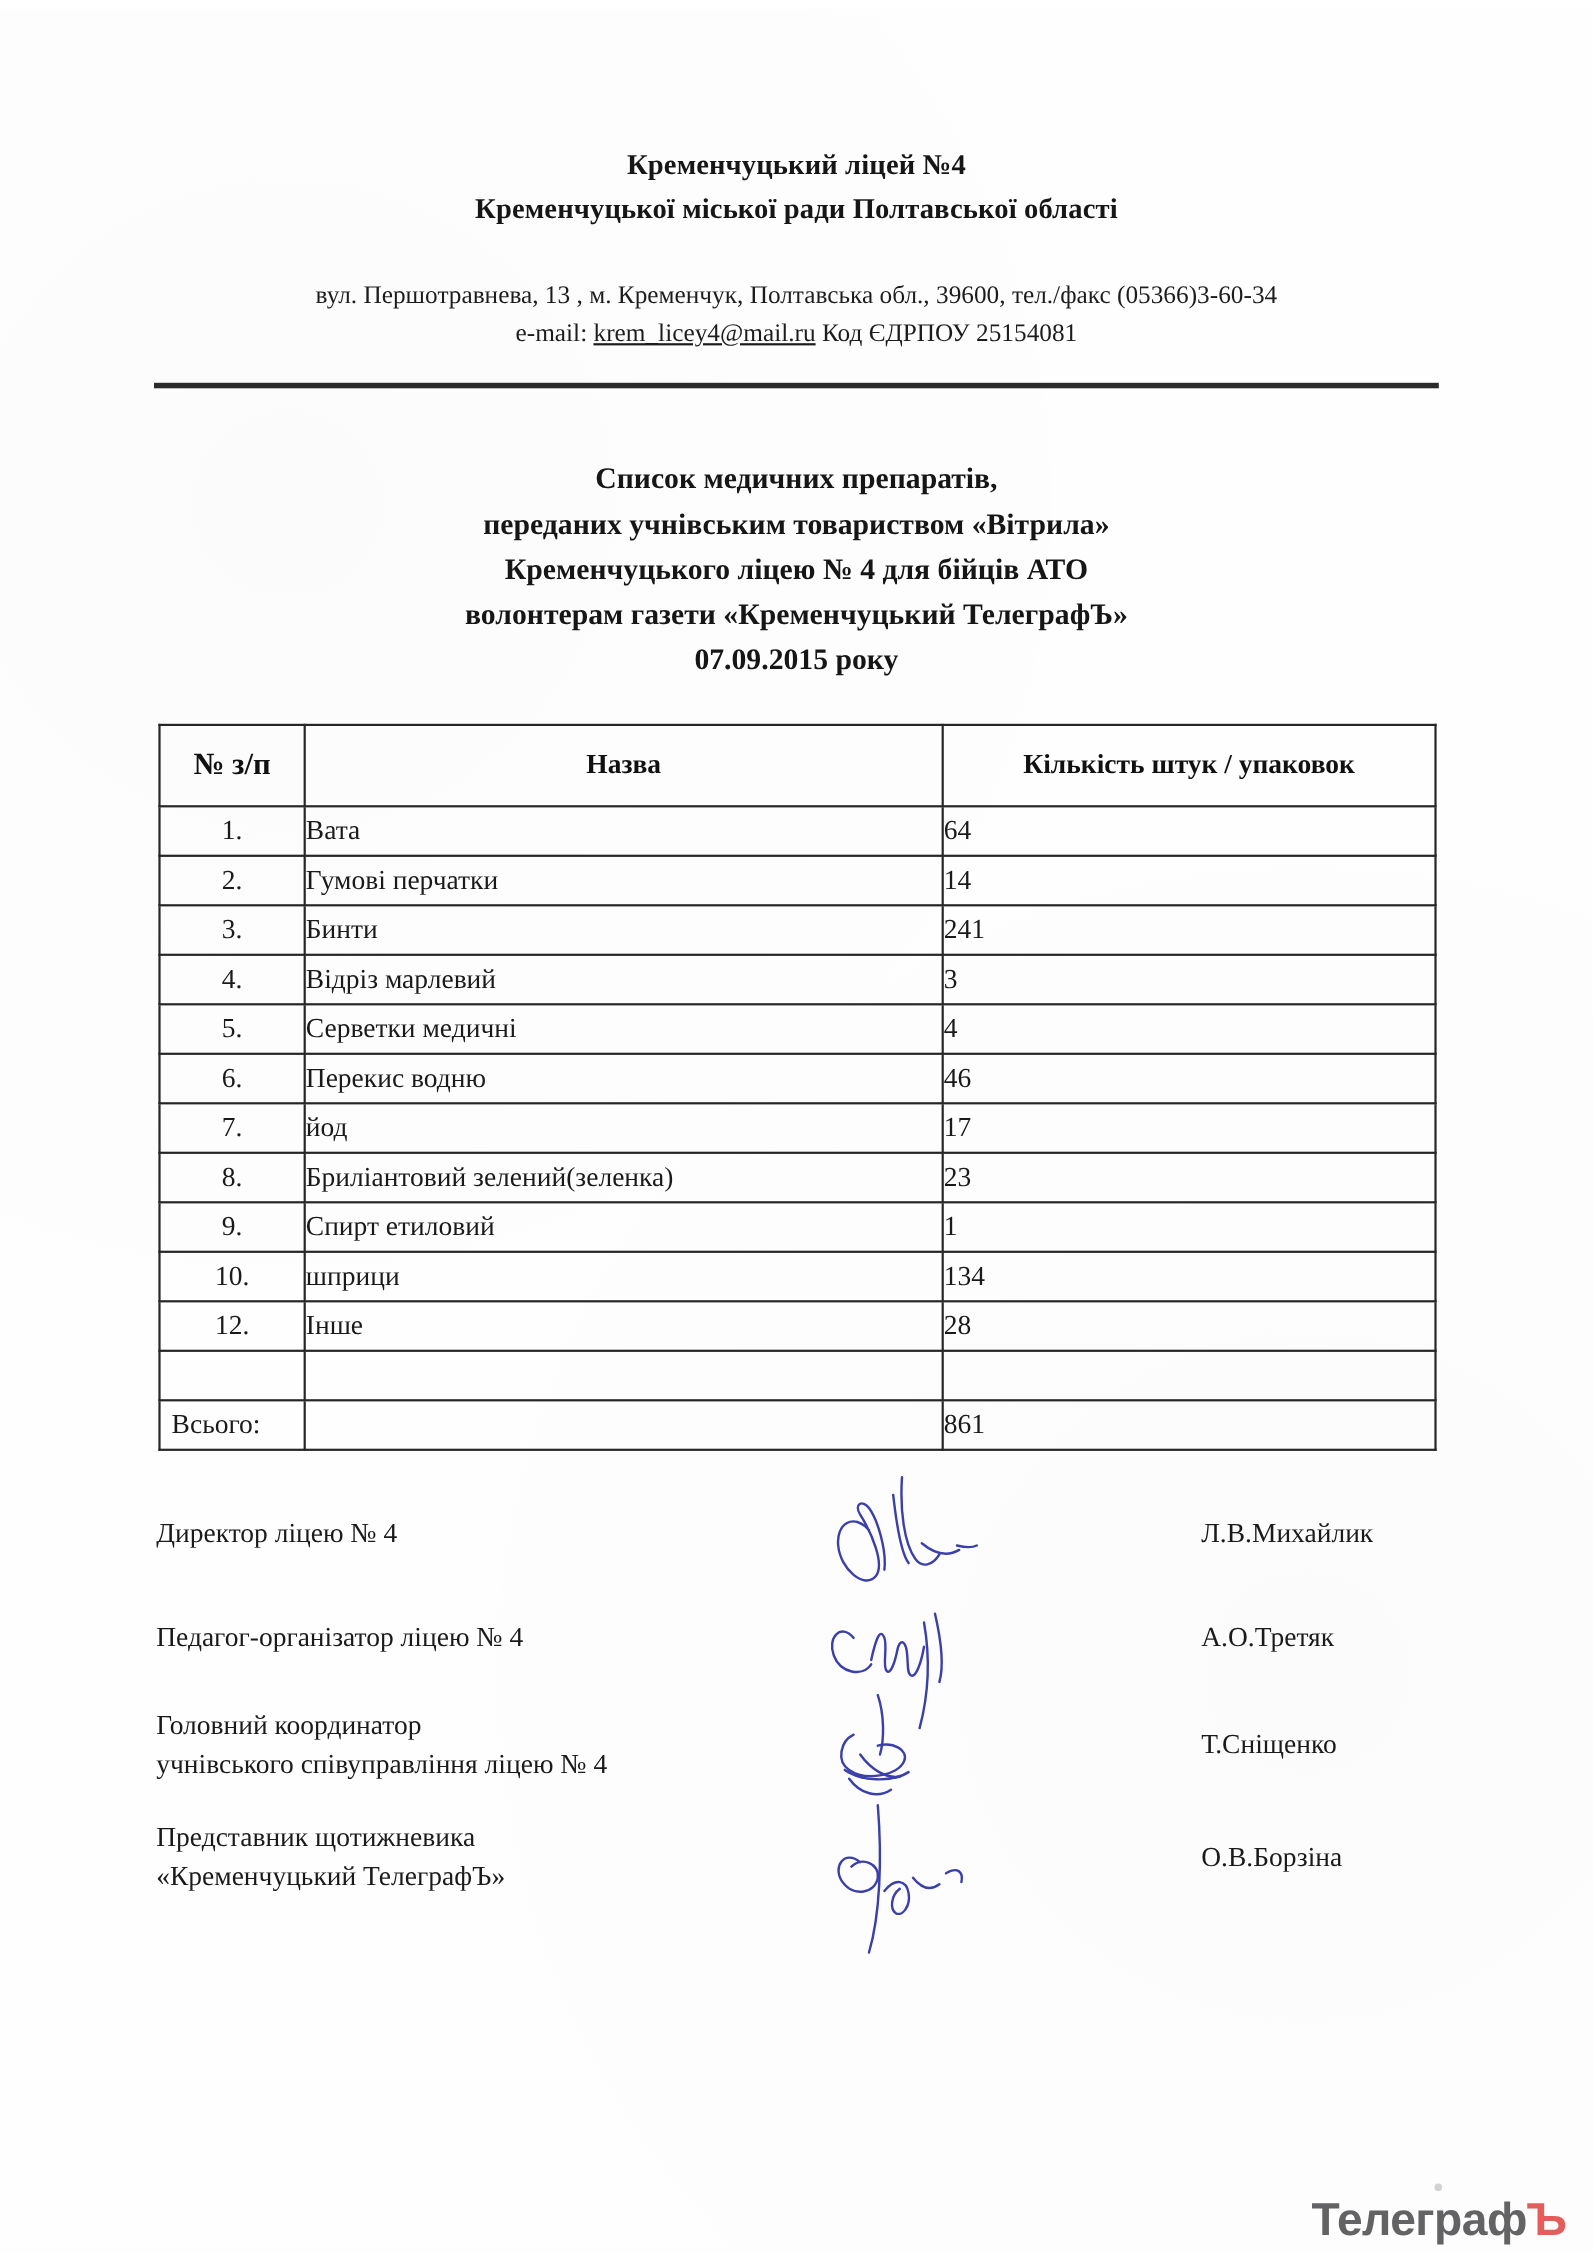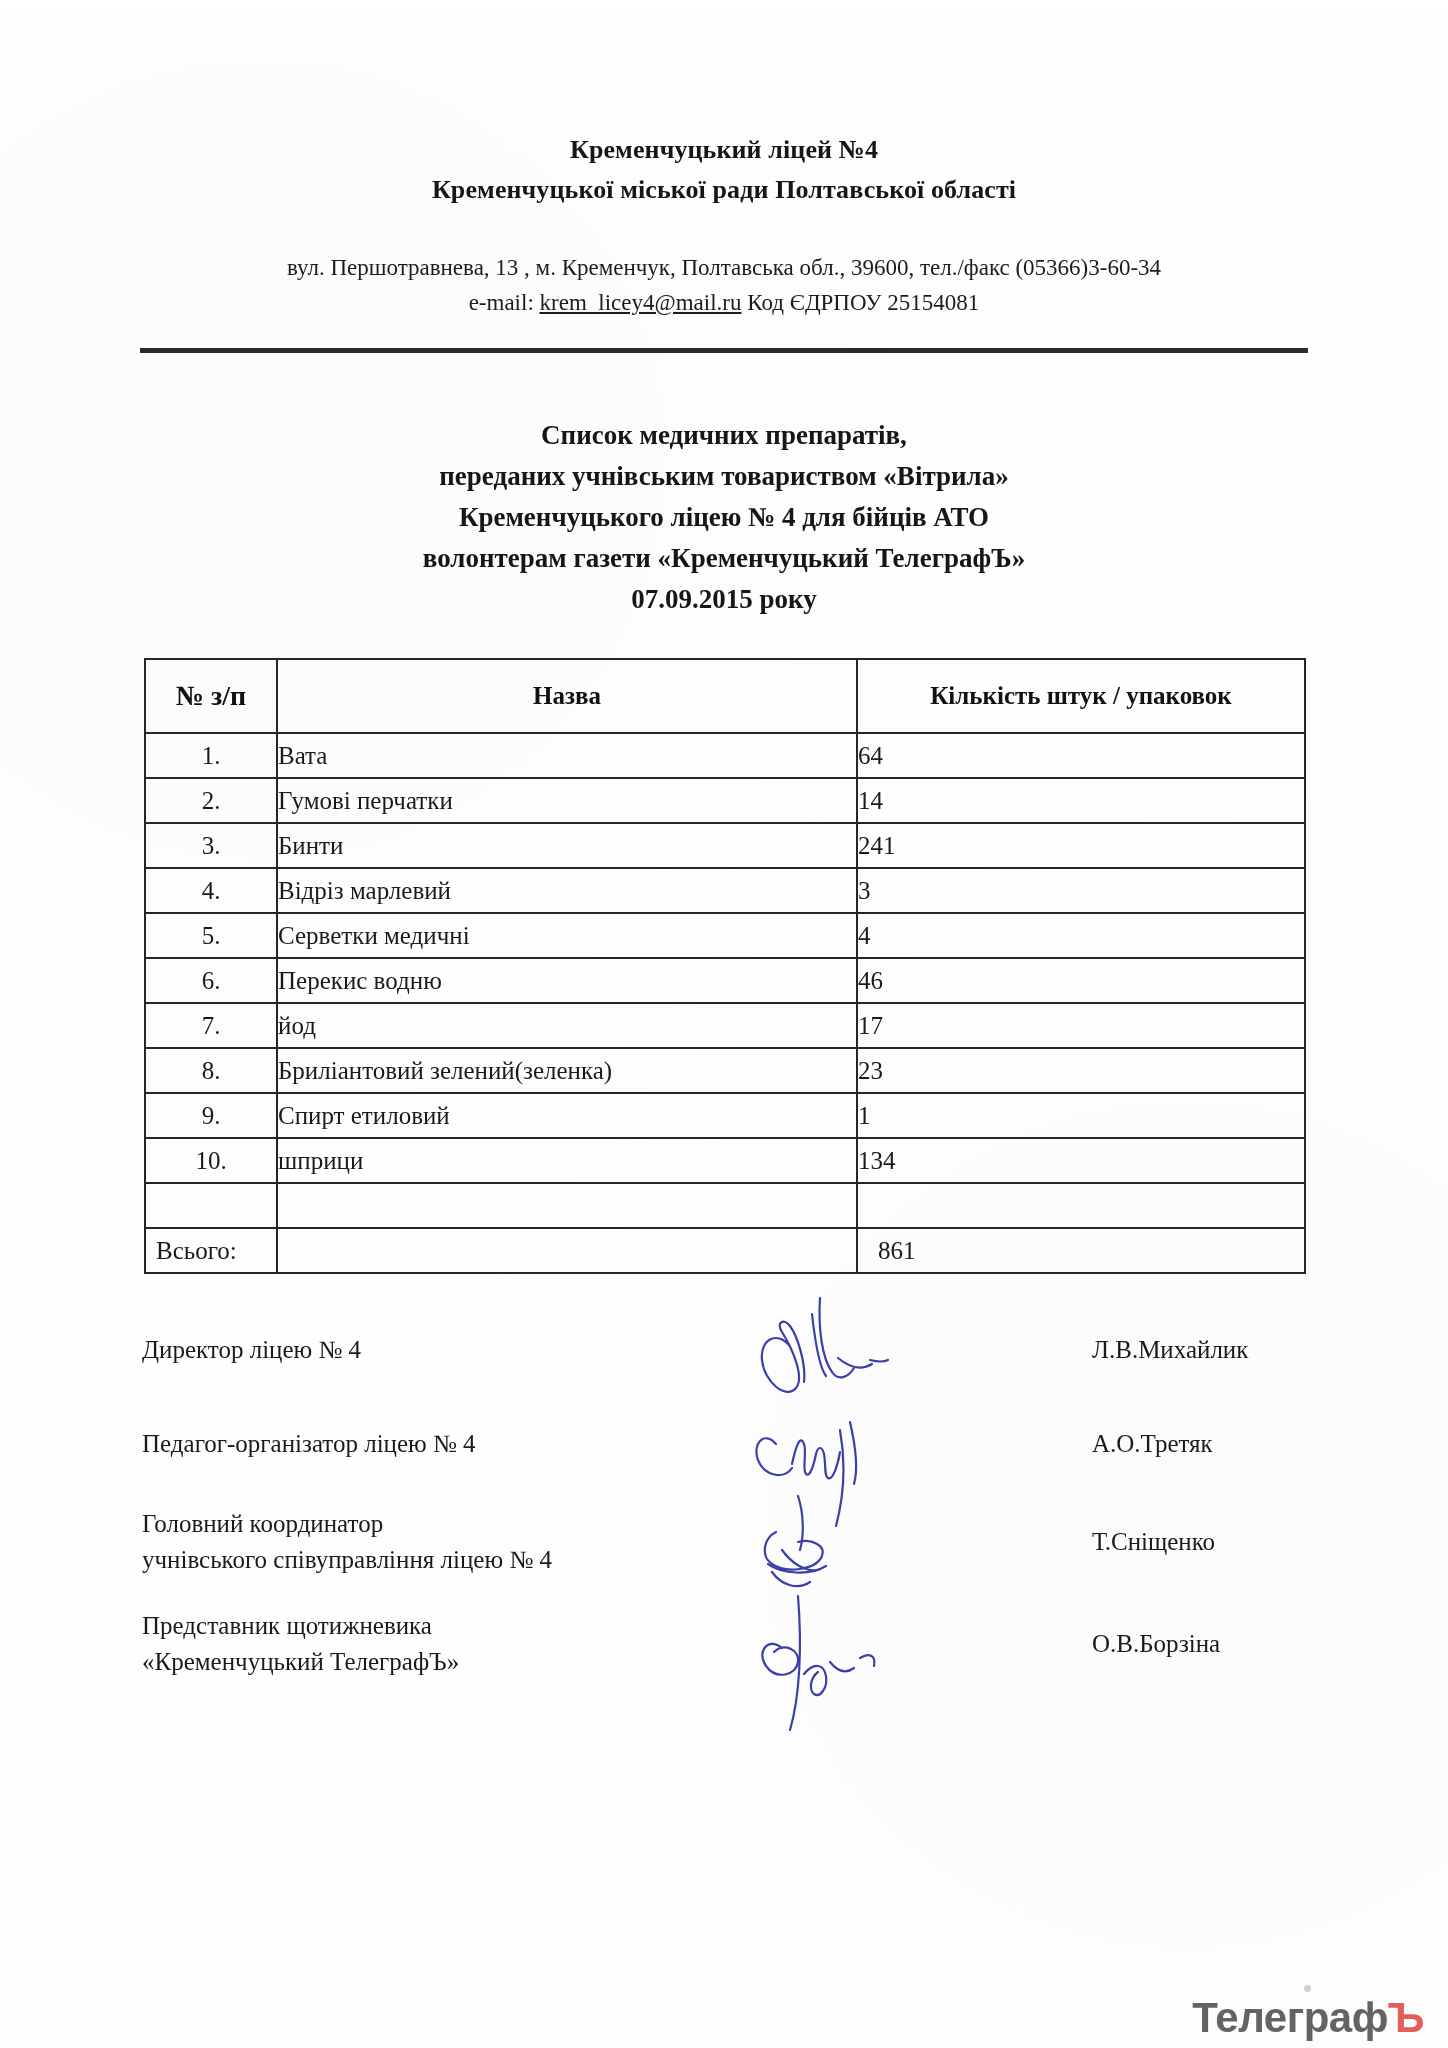--- a/index.html
+++ b/index.html
@@ -101,21 +101,20 @@
     color: #1a1a1a;
   }
   td.num   { text-align: center; }
   td.name  { padding-left: 16px; text-align: left; }
   td.qty   { padding-left: 16px; text-align: left; }
 
   tr.spacer td { height: 40px; }
   tr.total td {
     height: 50px;
     font-size: 25px;
-    padding-left: 20px;
   }
   tr.total td.total-label {
     text-align: left;
     padding-left: 10px;
   }
 
   
   .signatures {
     margin: 44px auto 0 auto;
     width: 1180px;
@@ -262,20 +261,25 @@
           <tr>
             <td class="num">9.</td>
             <td class="name">Спирт етиловий</td>
             <td class="qty">1</td>
           </tr>
           <tr>
             <td class="num">10.</td>
             <td class="name">шприци</td>
             <td class="qty">134</td>
           </tr>
+          <tr>
+            <td class="num">12.</td>
+            <td class="name">Інше</td>
+            <td class="qty">28</td>
+          </tr>
           <tr class="spacer">
             <td></td>
             <td></td>
             <td></td>
           </tr>
           <tr class="total">
             <td class="total-label">Всього:</td>
             <td class="name"></td>
             <td class="qty">861</td>
           </tr>

